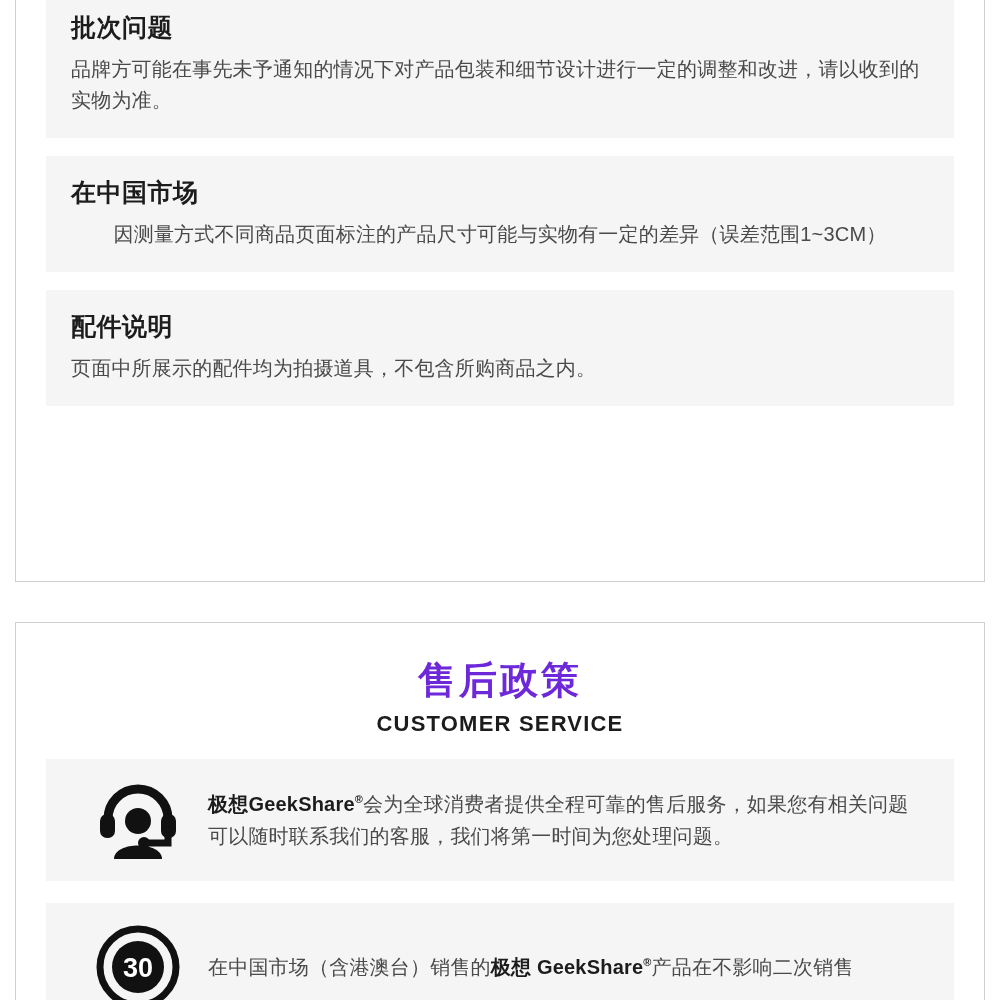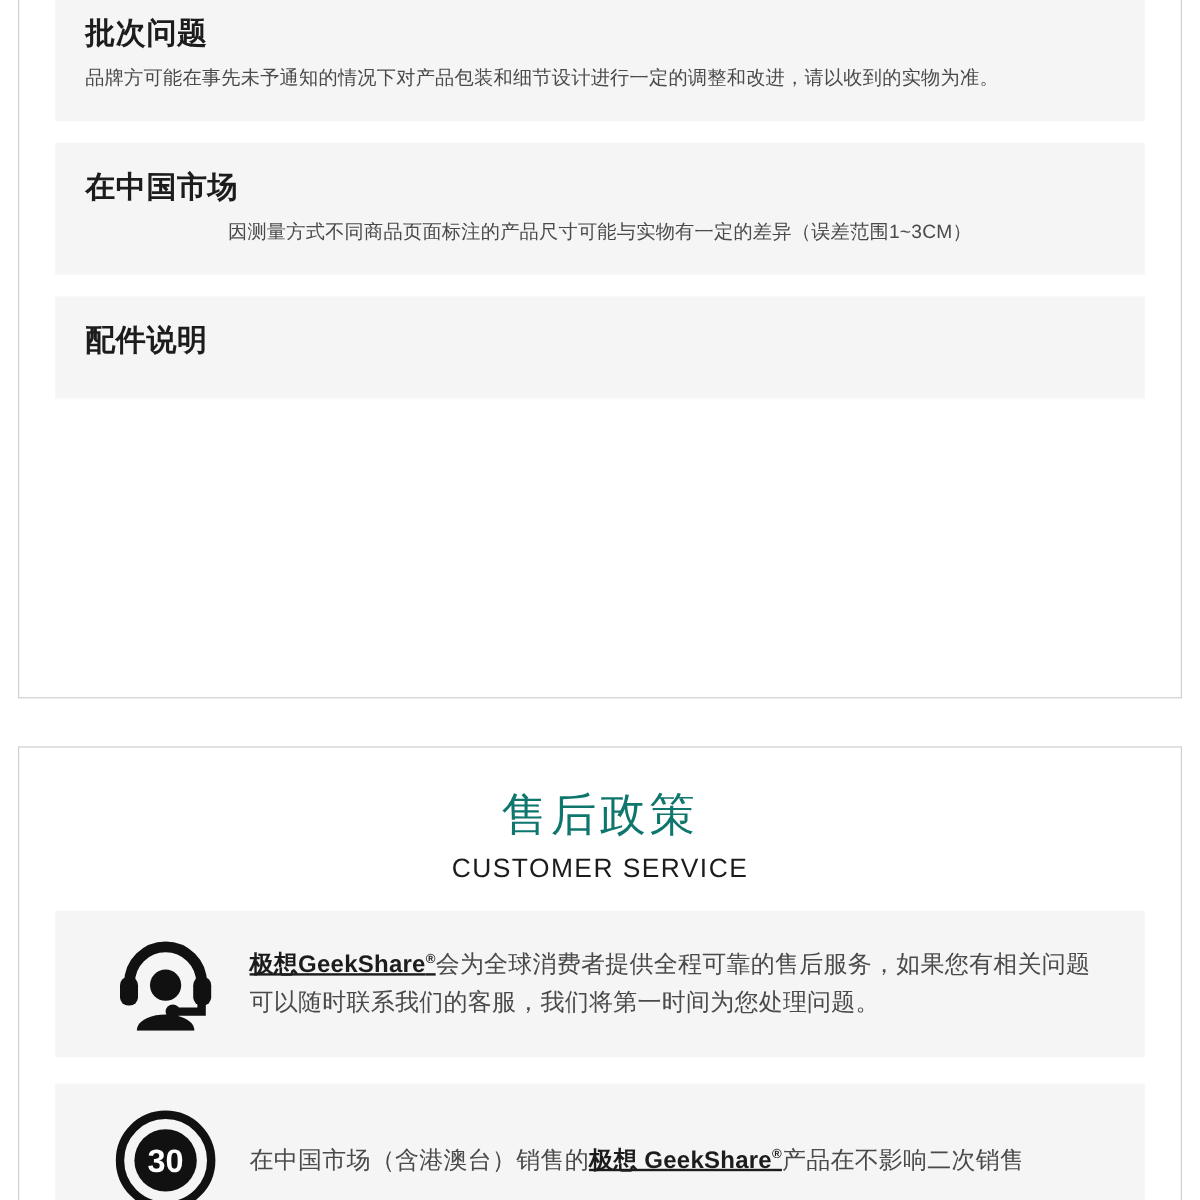--- a/index.html
+++ b/index.html
@@ -46,21 +46,21 @@
   }
   .block h3 {
     margin: 0 0 10px 0;
     font-size: 25px;
     font-weight: 700;
     color: #1c1c1c;
     letter-spacing: 0.5px;
   }
   .block p {
     margin: 0;
-    font-size: 16px;
+    font-size: 20px;
     line-height: 1.55;
     color: #4a4a4a;
     letter-spacing: 0.2px;
   }
   .block p.one-line {
     white-space: nowrap;
     text-align: center;
   }
 
   
@@ -74,28 +74,28 @@
     width: 970px;
     height: 420px;
     padding: 0 30px;
   }
   .service-title {
     text-align: center;
     padding-top: 34px;
   }
   .service-title .cn {
     font-size: 38px;
-    font-weight: 400;
+    font-weight: 700;
     letter-spacing: 3px;
-    color: #0f766e;
+    color: #6d28d9;
     line-height: 1.25;
   }
   .service-title .en {
     font-size: 22px;
-    font-weight: 400;
+    font-weight: 700;
     letter-spacing: 1.2px;
     color: #1c1c1c;
     margin-top: 6px;
   }
 
   .service-row {
     display: flex;
     align-items: center;
     background: #f5f5f5;
     margin-top: 22px;
@@ -112,21 +112,20 @@
   .service-row .txt {
     flex: 1;
     font-size: 20px;
     line-height: 1.6;
     color: #4a4a4a;
     letter-spacing: 0.2px;
   }
   .service-row .txt b {
     color: #1c1c1c;
     font-weight: 700;
-    text-decoration: underline;
   }
   .service-row .txt sup {
     font-size: 11px;
     vertical-align: super;
   }
 
   svg { display: block; }
 </style>
 </head>
 <body>
@@ -141,20 +140,21 @@
     </div>
 
     <div class="block">
       <h3>在中国市场</h3>
       <p class="one-line">因测量方式不同商品页面标注的产品尺寸可能与实物有一定的差异（误差范围1~3CM）</p>
     </div>
 
 
     <div class="block">
       <h3>配件说明</h3>
+      <p>页面中所展示的配件均为拍摄道具，不包含所购商品之内。</p>
     </div>
 
   </div>
 
   <div class="card" id="service-card">
 
     <div class="service-title">
       <div class="cn">售后政策</div>
       <div class="en">CUSTOMER SERVICE</div>
     </div>

